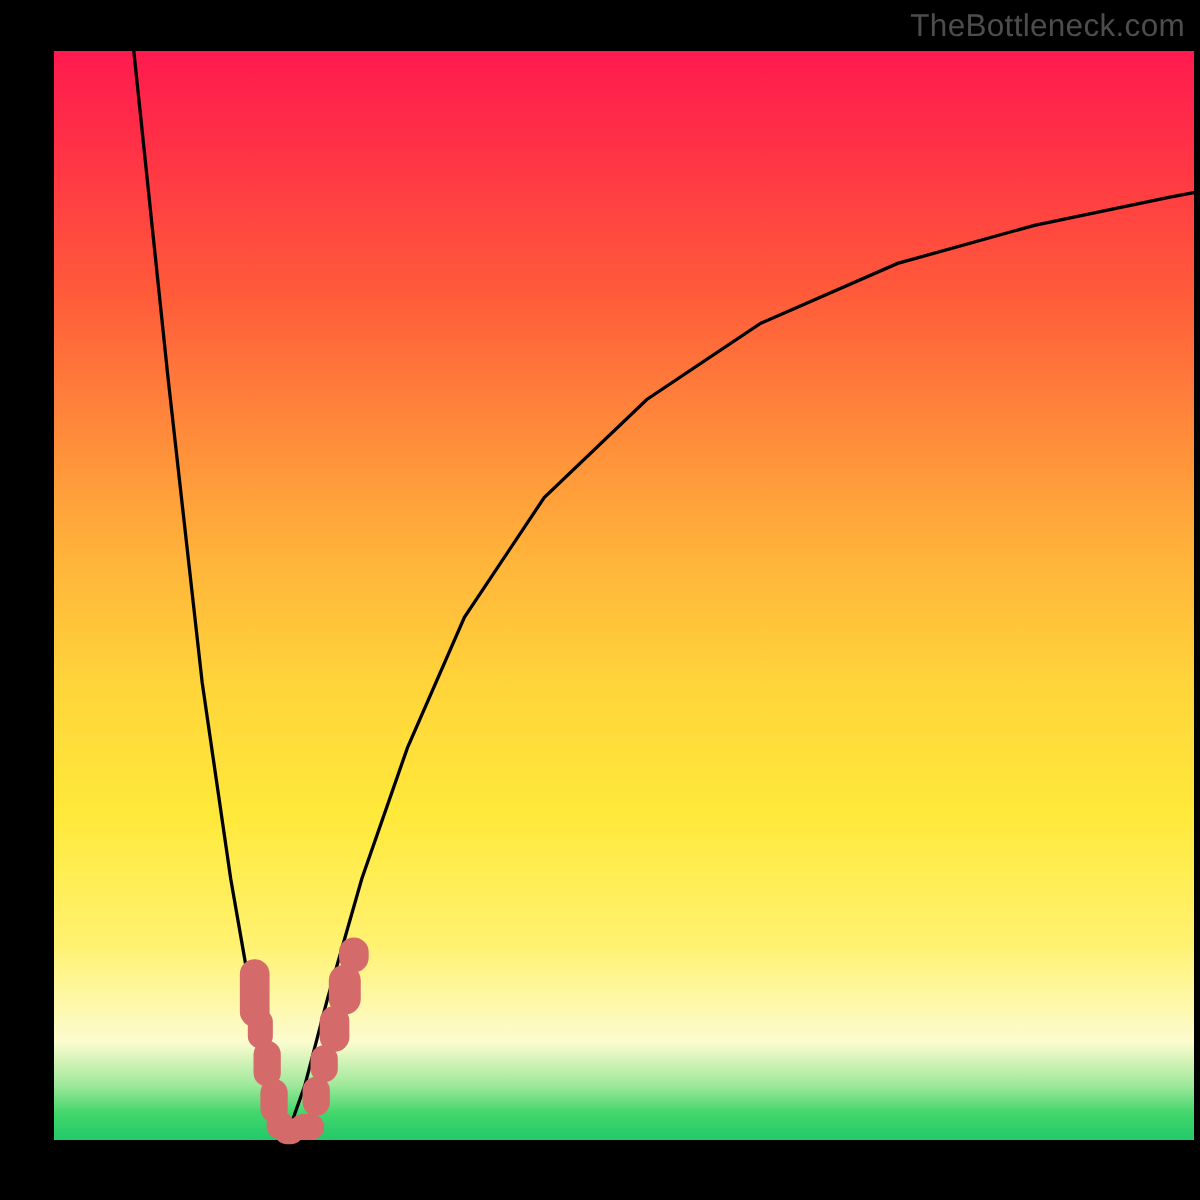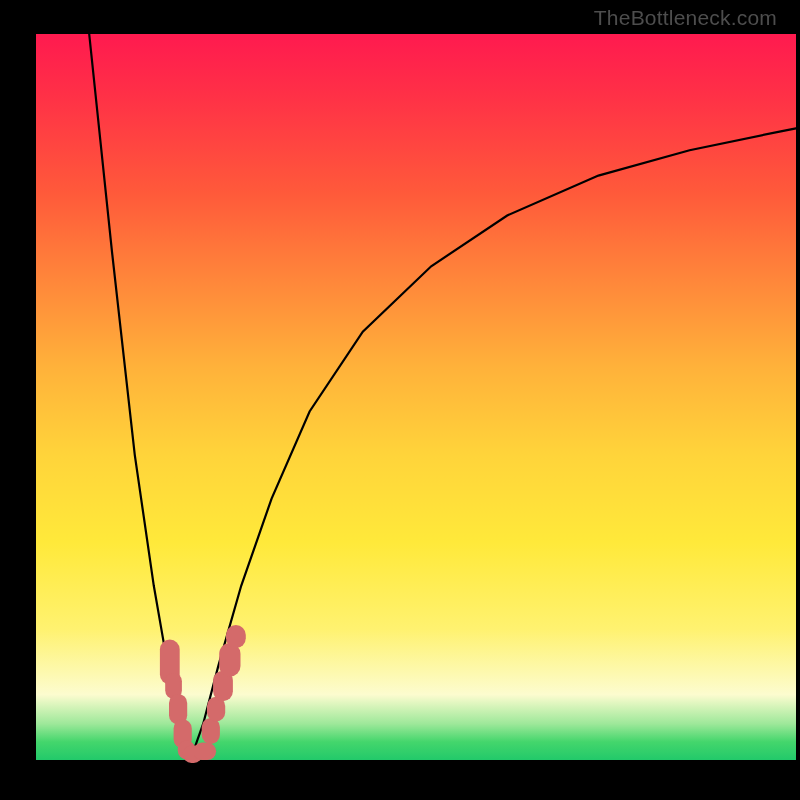--- a/index.html
+++ b/index.html
@@ -39,21 +39,21 @@
       #fff270 82%,
       #fcfccf 91%,
       #9ee89a 95%,
       #44d66c 97.5%,
       #22c96a 100%
     );
   }
   .watermark {
     position: absolute;
     top: 6px;
-    right: 23px;
+    right: 10px;
     color: #4d4d4d;
     font-size: 21px;
     font-weight: 400;
     letter-spacing: 0.2px;
     user-select: none;
   }
   svg.curve {
     position: absolute;
     inset: 0;
     width: 100%;

